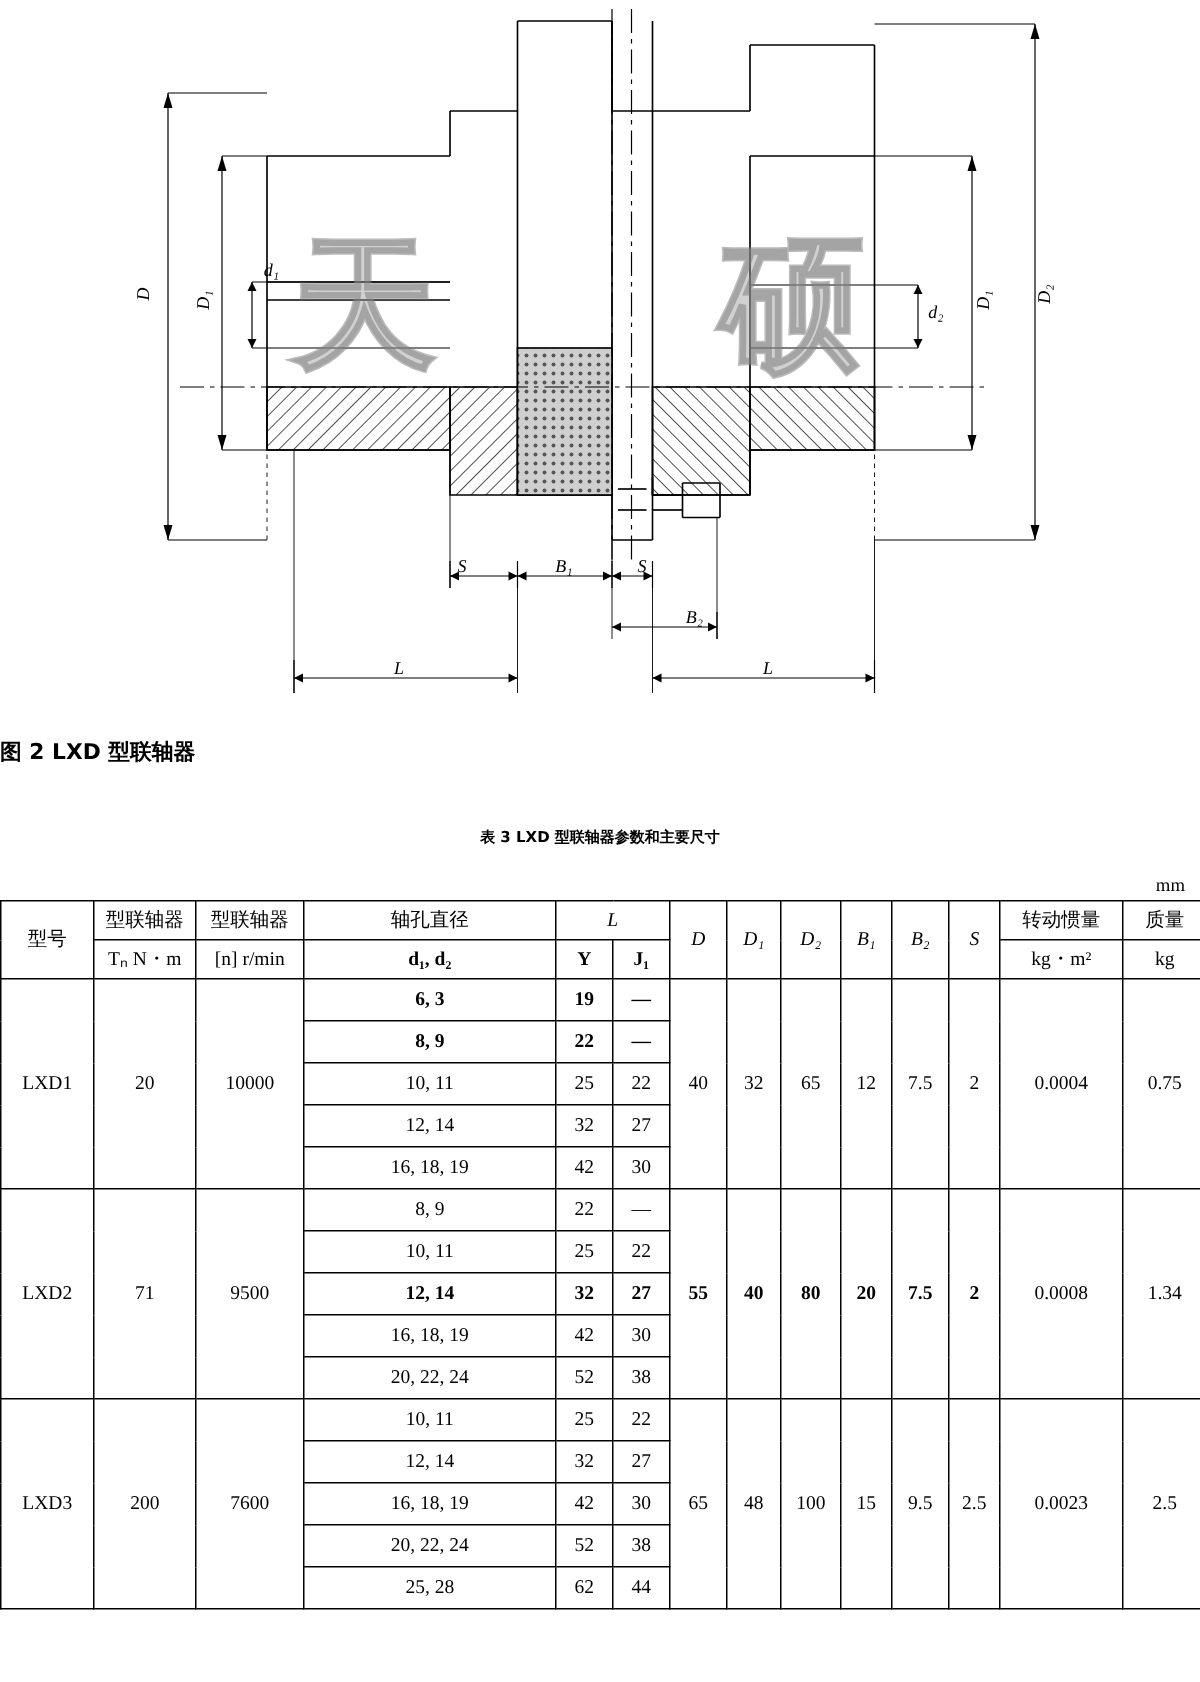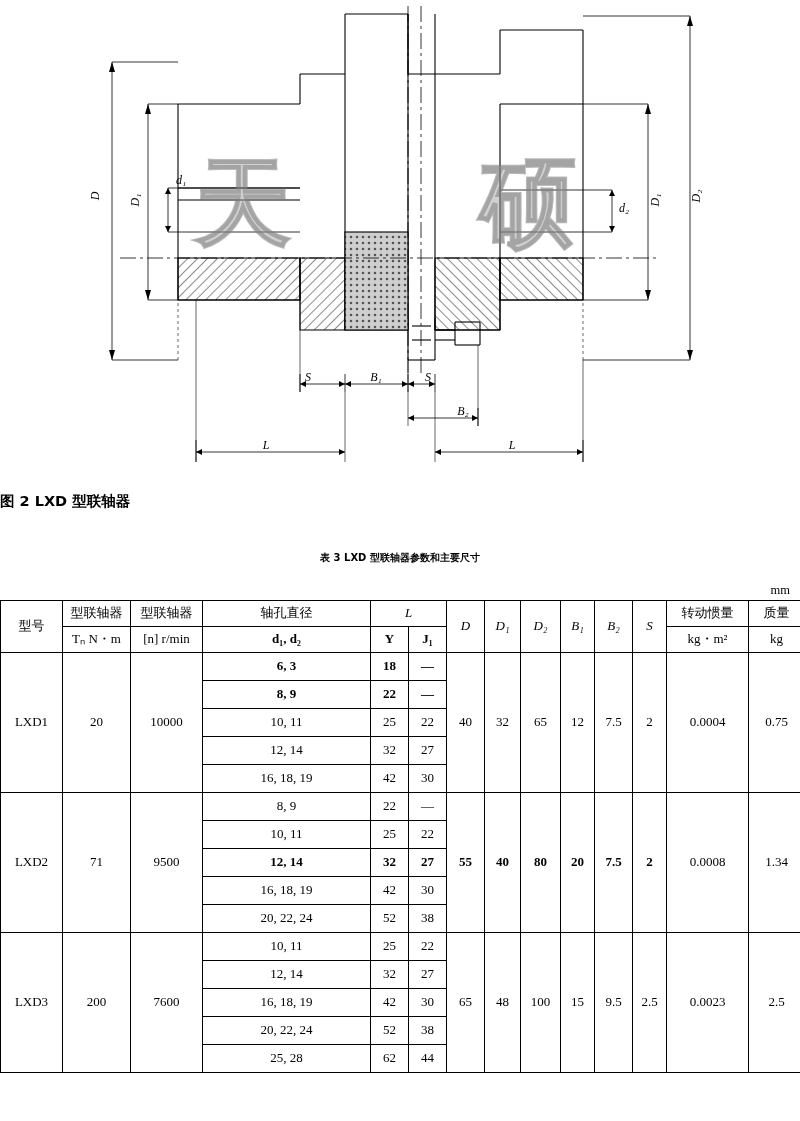--- a/index.html
+++ b/index.html
@@ -320,21 +320,21 @@
       <td>kg</td>
     </tr>
   </thead>
   <tbody>
 
     <tr class="row-h">
       <td rowspan="5">LXD1</td>
       <td rowspan="5">20</td>
       <td rowspan="5">10000</td>
       <td class="bold-cell">6,  3</td>
-      <td class="bold-cell">18</td>
+      <td class="bold-cell">19</td>
       <td class="bold-cell">—</td>
       <td rowspan="5">40</td>
       <td rowspan="5">32</td>
       <td rowspan="5">65</td>
       <td rowspan="5">12</td>
       <td rowspan="5">7.5</td>
       <td rowspan="5">2</td>
       <td rowspan="5">0.0004</td>
       <td rowspan="5">0.75</td>
     </tr>

